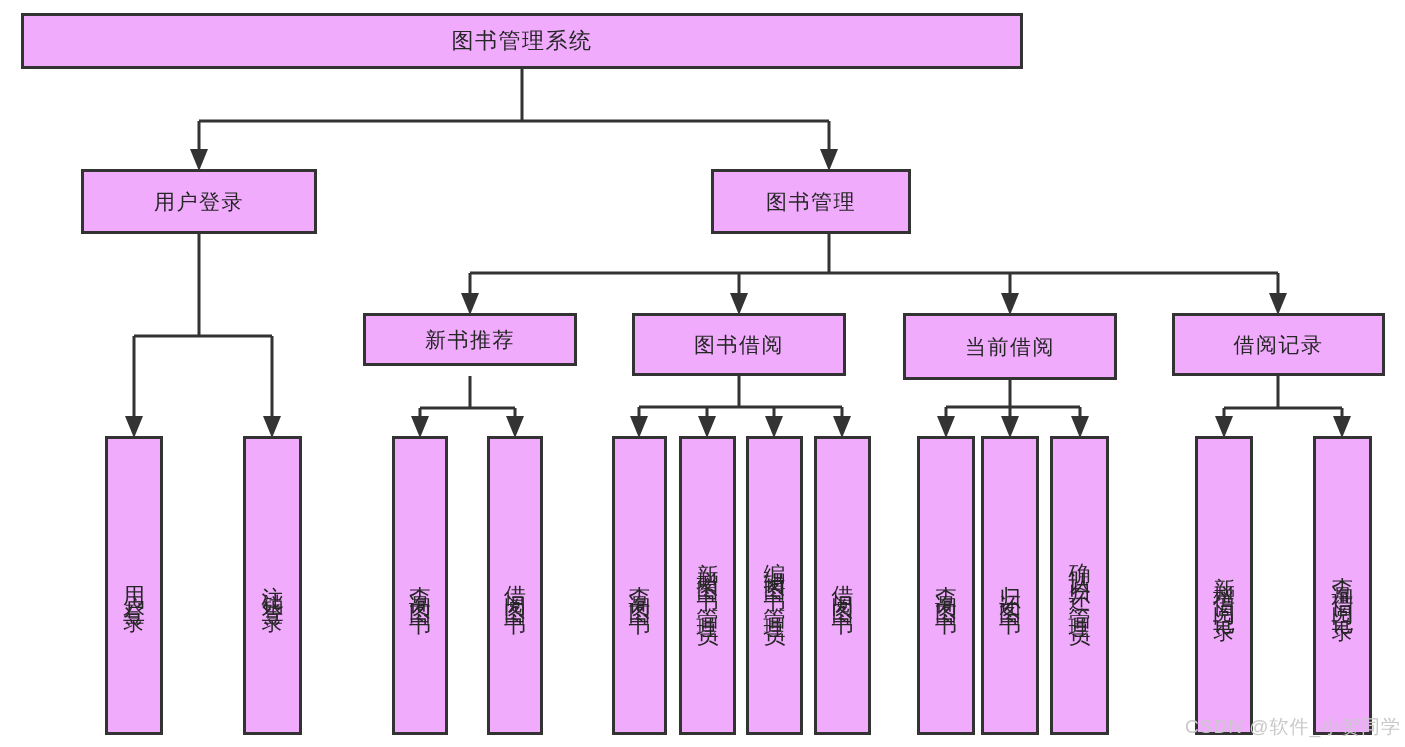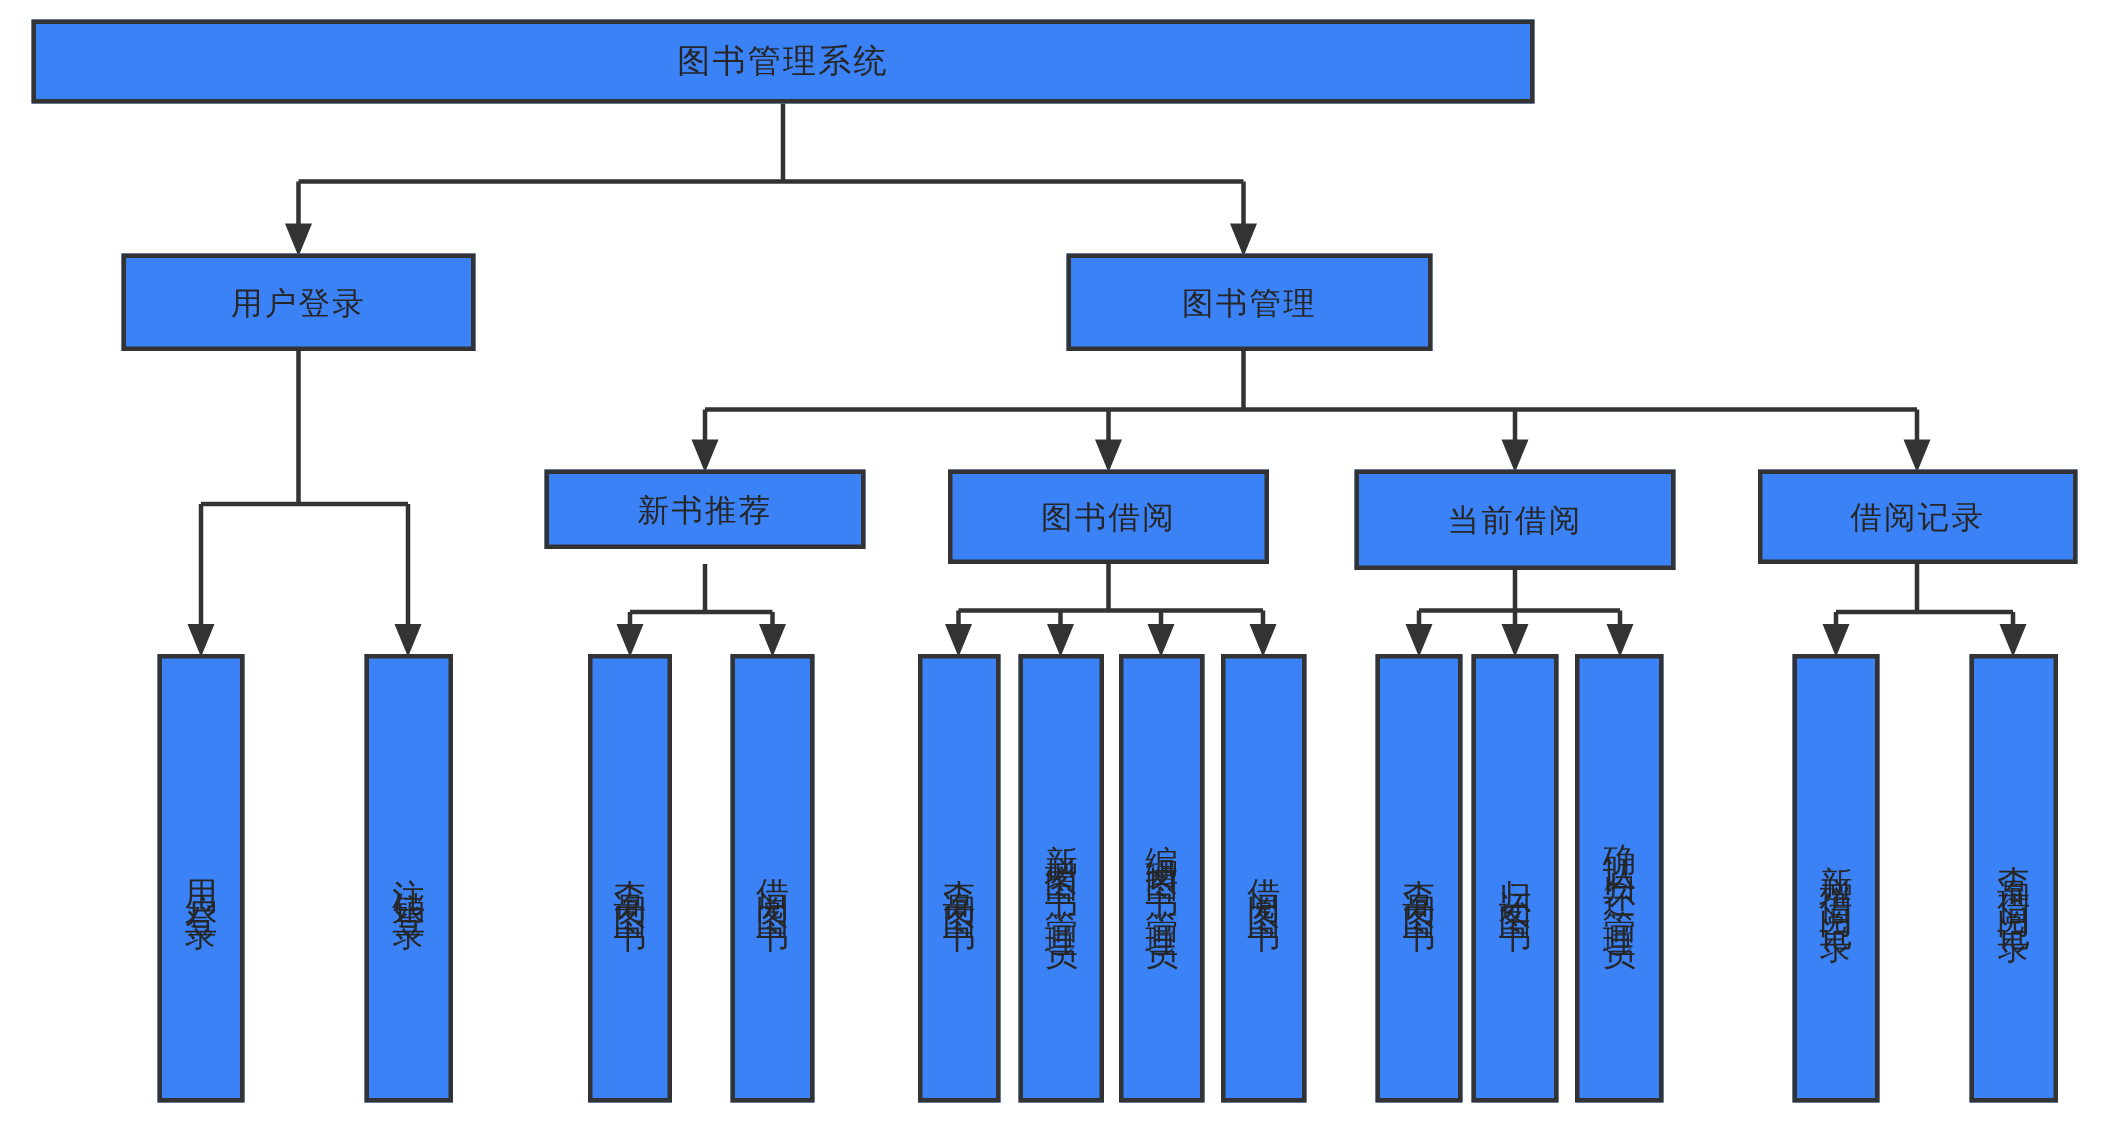--- a/index.html
+++ b/index.html
@@ -2,21 +2,21 @@
 <html><head>
 <meta charset="utf-8">
 <style>
   html,body{margin:0;padding:0;background:#ffffff;}
   .canvas{
     position:relative;width:1405px;height:747px;background:#ffffff;
     font-family:"Liberation Sans","DejaVu Sans",sans-serif;overflow:hidden;
   }
   .connectors{position:absolute;left:0;top:0;pointer-events:none;}
   .box{
-    position:absolute;box-sizing:border-box;background:#3b82f6;
+    position:absolute;box-sizing:border-box;background:#f0abfc;
     border:3px solid #333333;color:#262626;
     display:flex;align-items:center;justify-content:center;
     text-align:right;
   }
   .h{font-size:21px;letter-spacing:1.5px;white-space:nowrap;}
   .root{font-size:22px;}
   .v{
     writing-mode:vertical-rl;
     font-size:22px;letter-spacing:9px;line-height:1;
     white-space:nowrap;
@@ -91,21 +91,21 @@
     </g>
     <g fill="#333333" stroke="none">
       <polygon points="1215,416 1233,416 1224,438"></polygon>
       <polygon points="1333,416 1351,416 1342,438"></polygon>
     </g>
   </svg>
 
   <div class="box h root" style="left:21px;top:13px;width:1002px;height:56px">图书管理系统</div>
 
   <div class="box h" style="left:81px;top:169px;width:236px;height:65px">用户登录</div>
-  <div class="box h" style="left:711px;top:169px;width:244px;height:65px">图书管理</div>
+  <div class="box h" style="left:711px;top:169px;width:200px;height:65px">图书管理</div>
 
   <div class="box h" style="left:363px;top:313px;width:214px;height:53px">新书推荐</div>
   <div class="box h" style="left:632px;top:313px;width:214px;height:63px">图书借阅</div>
   <div class="box h" style="left:903px;top:313px;width:214px;height:67px">当前借阅</div>
   <div class="box h" style="left:1172px;top:313px;width:213px;height:63px">借阅记录</div>
 
   <div class="box v" style="left:105px;top:436px;width:58px;height:299px">用户登录</div>
   <div class="box v" style="left:243px;top:436px;width:59px;height:299px">注销登录</div>
 
   <div class="box v" style="left:392px;top:436px;width:56px;height:299px">查询图书</div>
@@ -116,14 +116,15 @@
   <div class="box v" style="left:746px;top:436px;width:57px;height:299px">编辑图书（管理员）</div>
   <div class="box v" style="left:814px;top:436px;width:57px;height:299px">借阅图书</div>
 
   <div class="box v" style="left:917px;top:436px;width:58px;height:299px">查询图书</div>
   <div class="box v" style="left:981px;top:436px;width:58px;height:299px">归还图书</div>
   <div class="box v" style="left:1050px;top:436px;width:59px;height:299px">确认归还（管理员）</div>
 
   <div class="box v" style="left:1195px;top:436px;width:58px;height:299px">新增借阅记录</div>
   <div class="box v" style="left:1313px;top:436px;width:59px;height:299px">查询借阅记录</div>
 
+  <div class="watermark">CSDN @软件_小贺同学</div>
 
 </div>
 
 </body></html>

